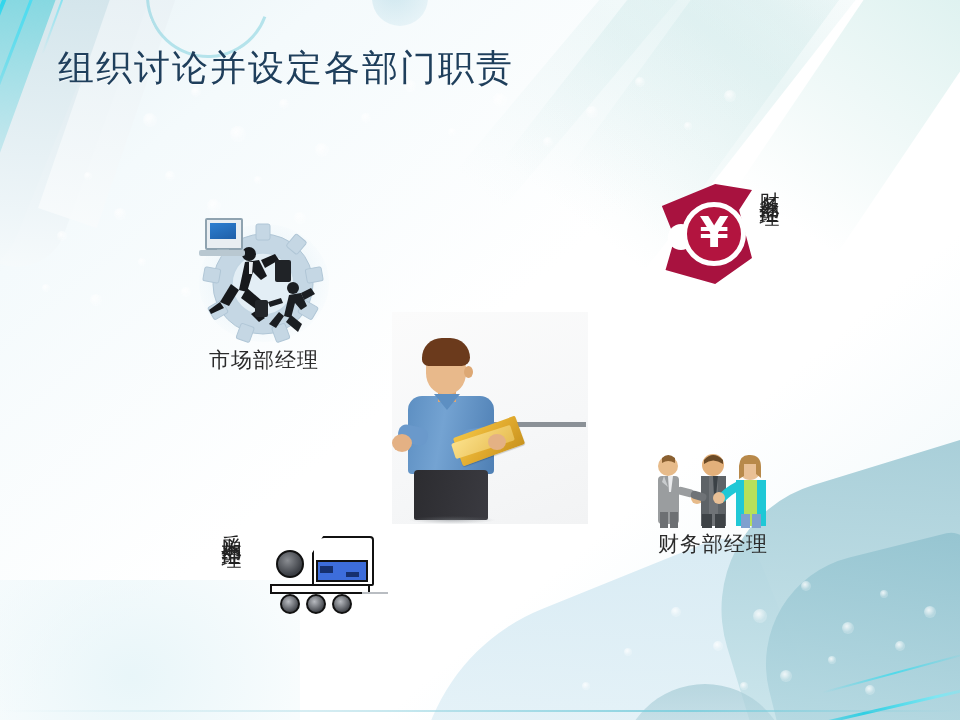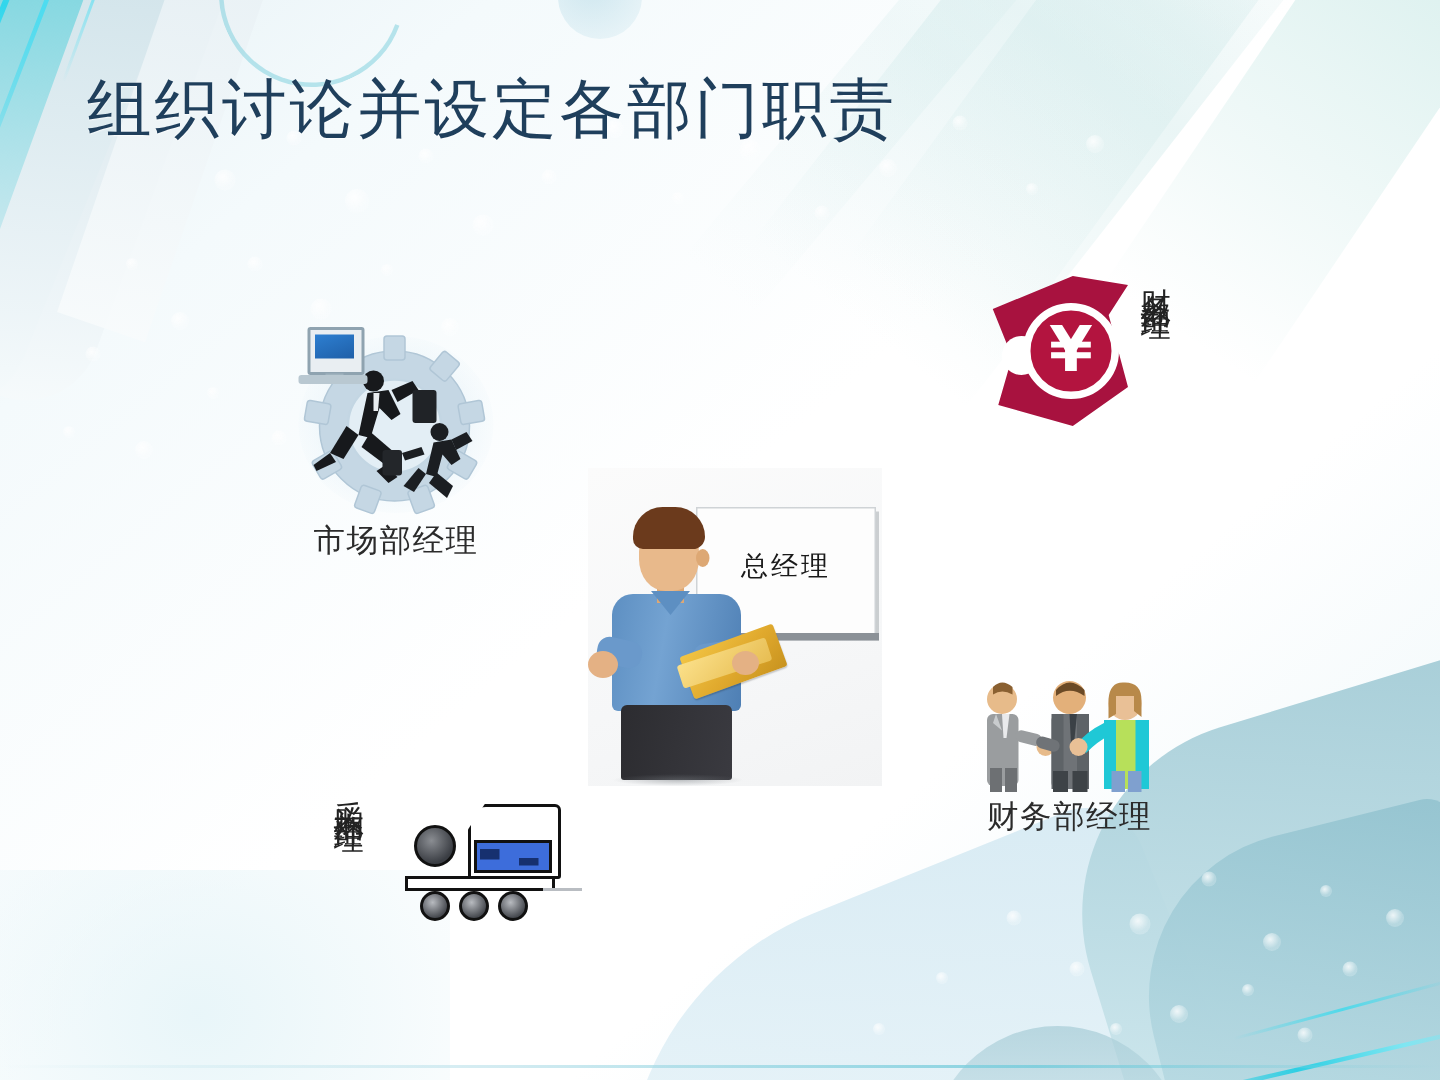--- a/index.html
+++ b/index.html
@@ -164,21 +164,21 @@
     position: absolute;
     left: -120px; bottom: -180px;
     width: 420px; height: 320px;
     background: radial-gradient(ellipse at 60% 30%, rgba(214,238,244,.55), rgba(255,255,255,0) 70%);
   }
 
   
   .title {
     position: absolute;
     left: 58px; top: 44px;
-    font-size: 43px;
+    font-size: 36px;
     letter-spacing: 2px;
     color: #1f3f5c;
     font-weight: 400;
     text-shadow: 0 1px 1px rgba(255,255,255,.8);
     white-space: nowrap;
   }
 
   
   .node { position: absolute; }
   .label-h {
@@ -499,23 +499,20 @@
           <circle cx="586" cy="686" r="4"></circle>
       </g>
     </svg>
   </div>
 
   <div class="title">组织讨论并设定各部门职责</div>
 
   <div class="node" id="gm-node">
     <div class="gm-panel"></div>
 
-    <div class="whiteboard">
-      <div class="wb-text">总经理</div>
-    </div>
     <div class="wb-ledge"></div>
 
     <div class="gm-figure">
       <div class="gm-shirt"></div>
       <div class="gm-pants"></div>
       <div class="gm-neck"></div>
       <div class="gm-head"></div>
       <div class="gm-hair"></div>
       <div class="gm-ear"></div>
       <div class="gm-collar"></div>

